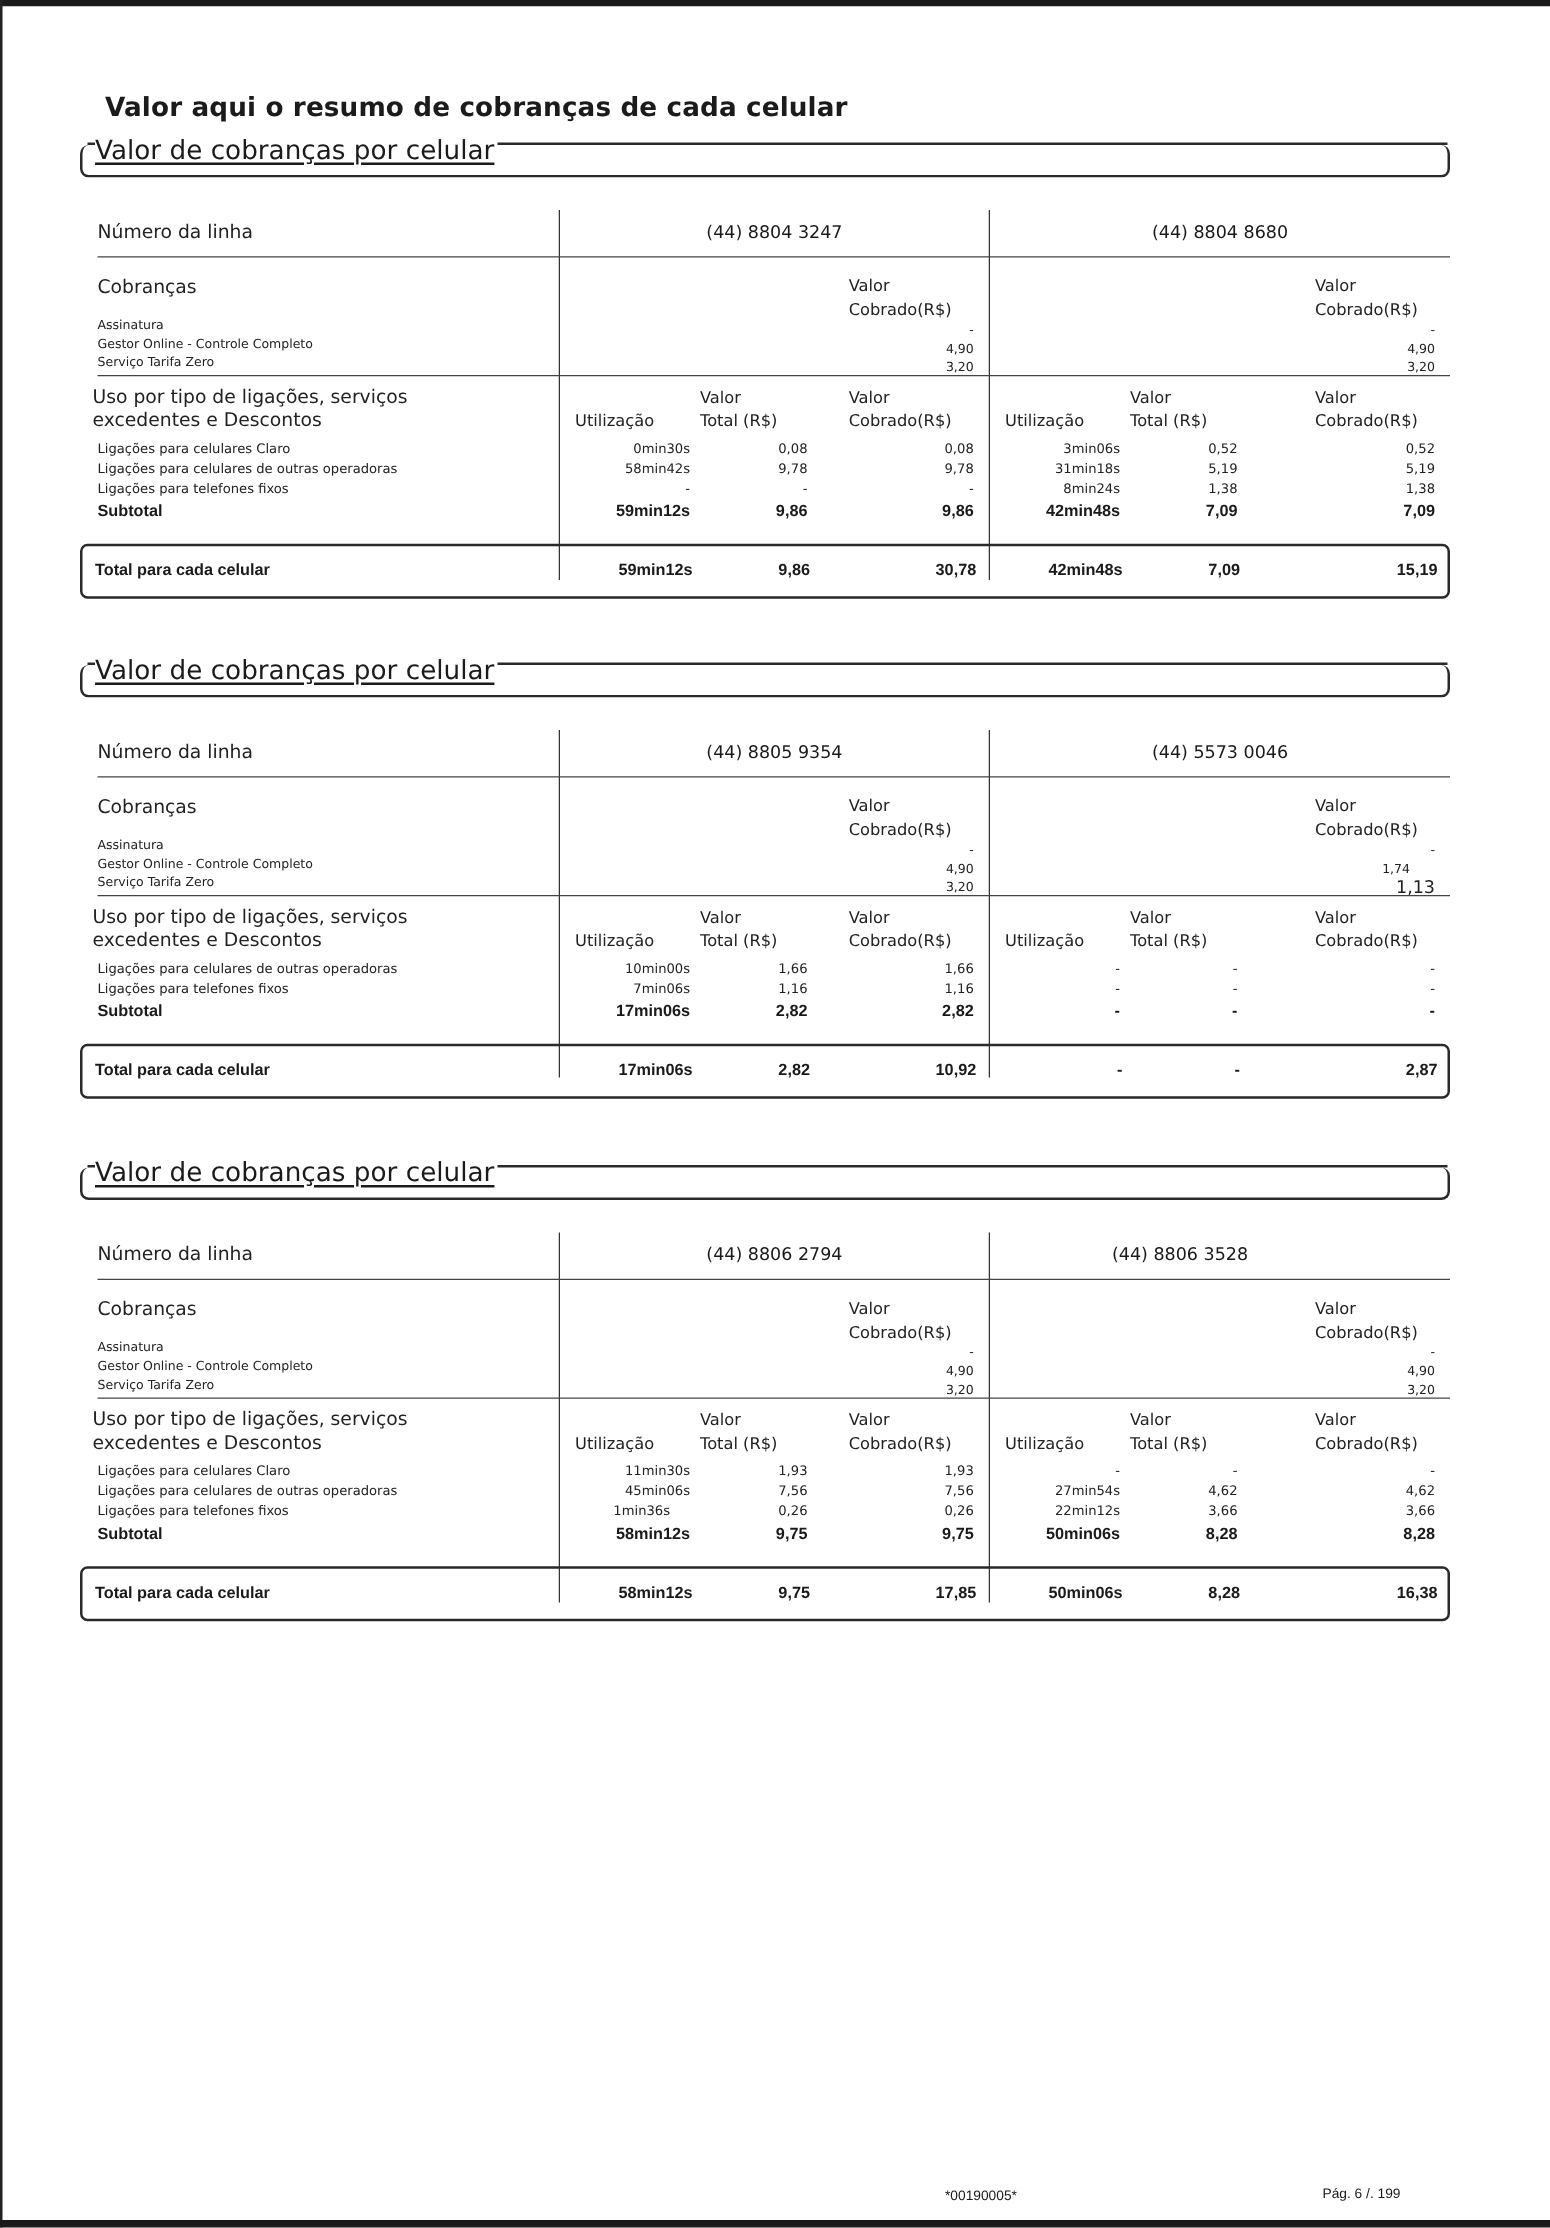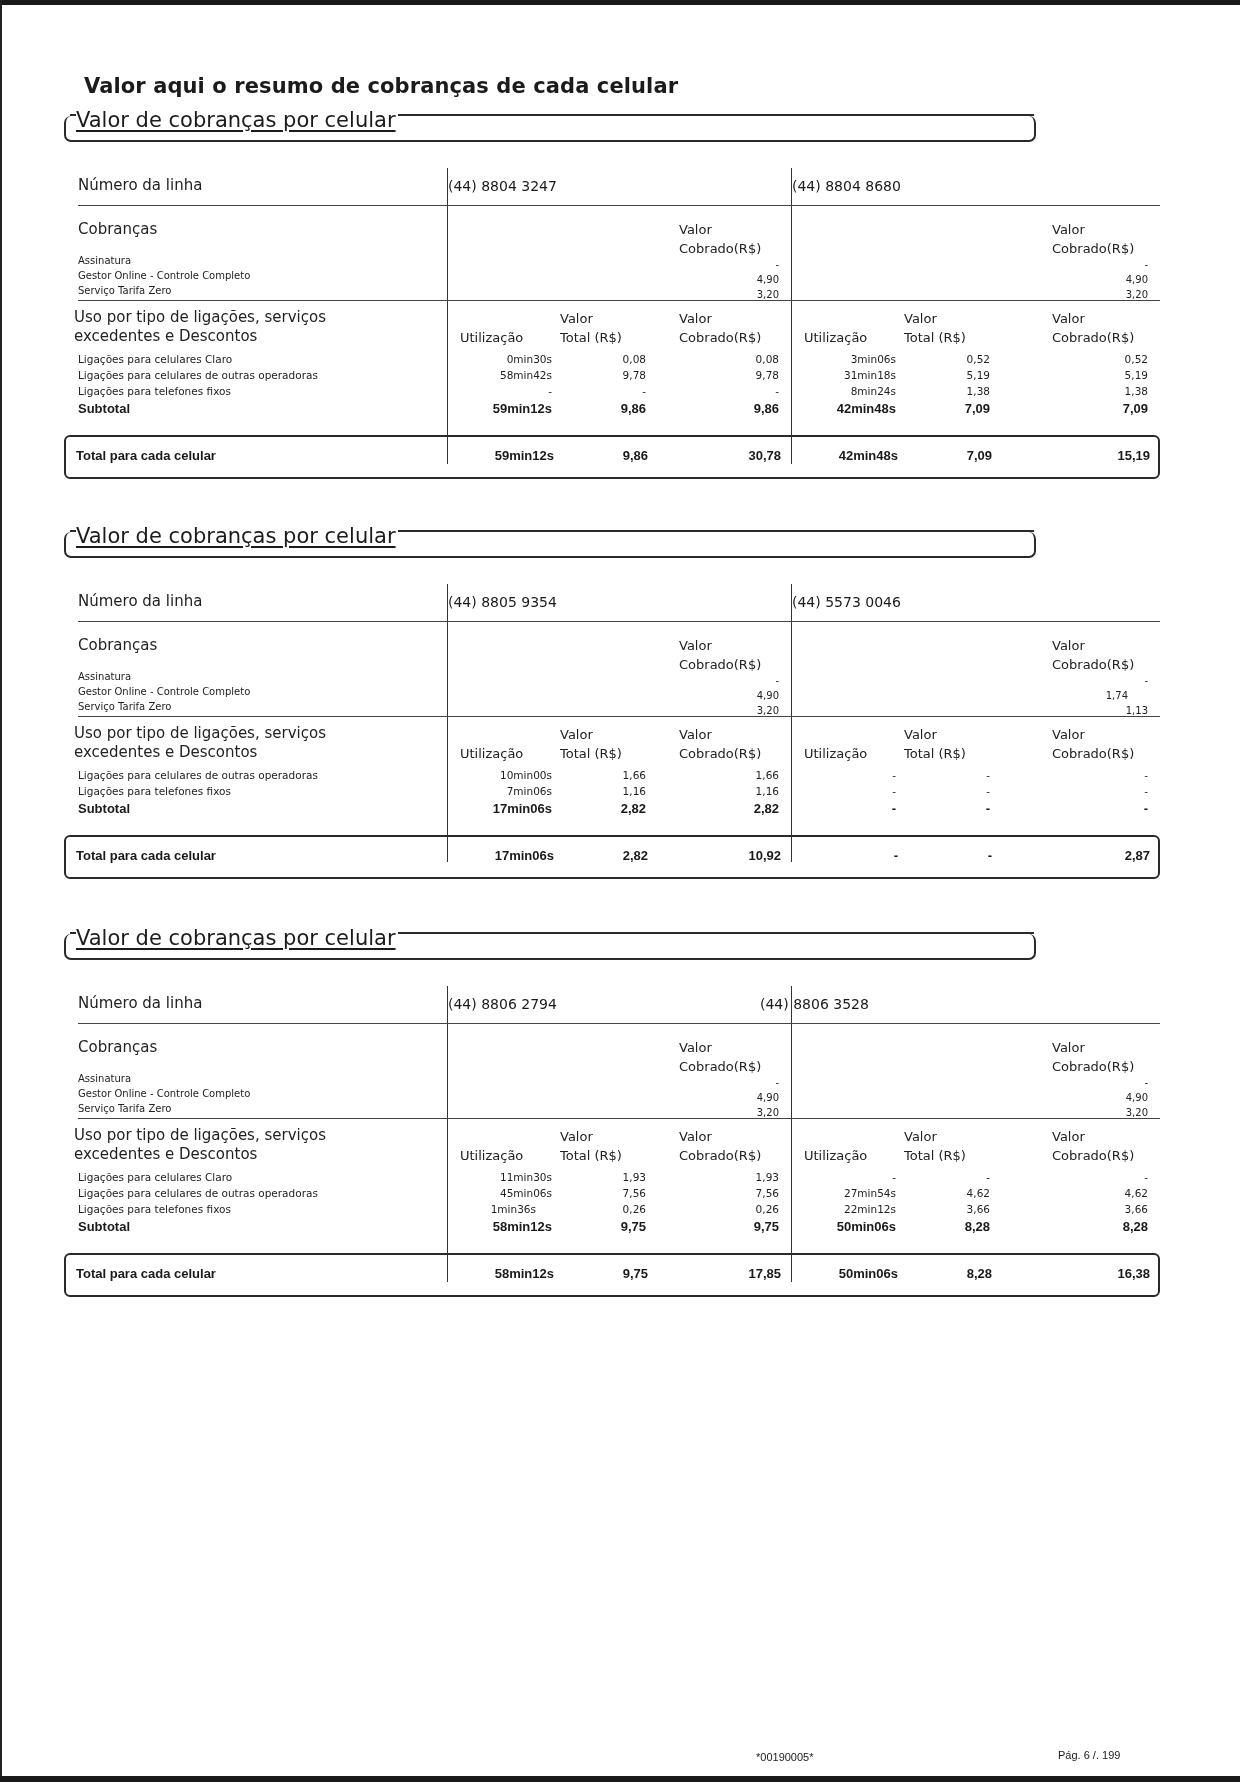--- a/index.html
+++ b/index.html
@@ -9,37 +9,37 @@
   }
   .topbar { position: absolute; left: 0; top: 0; width: 1240px; height: 5px; background: #1a1a1a; }
   .leftedge { position: absolute; left: 0; top: 0; width: 2px; height: 1782px; background: #222; }
   .botbar { position: absolute; left: 0; top: 1776px; width: 1240px; height: 6px; background: #1a1a1a; }
 
   .page-title {
     position: absolute; left: 84px; top: 74px; font-size: 21px; font-weight: bold; letter-spacing: 0.1px;
     font-family: "DejaVu Sans", sans-serif; color: #1b1b1b;
   }
 
-  .section { position: absolute; left: 64px; width: 972px; text-decoration: underline; }
+  .section { position: absolute; left: 64px; width: 1096px; text-decoration: underline; }
   .sec-header {
     position: relative; height: 24px; border: 2px solid #2a2a2a; border-radius: 7px;
     border-top-color: transparent; border-top: none;
   }
   .sec-header .topline { position: absolute; left: 4px; right: 0; top: -2px; height: 2px; background: #2a2a2a; }
   .sec-title {
     position: absolute; left: 10px; top: -8px; font-size: 21px; color: #1b1b1b;
     text-decoration: underline; text-underline-offset: 3px; background: #fff; padding-right: 2px;
   }
   .vline { position: absolute; width: 1px; background: #333; }
   .hline { position: absolute; height: 1px; background: #444; }
 
   .lbl-big { position: absolute; font-size: 15px; color: #222; }
   .lbl-sm { position: absolute; font-size: 10.5px; color: #222; line-height: 17px; }
   .lbl-bold { position: absolute; font-size: 13px; font-weight: bold; font-family: "Liberation Sans", sans-serif; }
-  .phone { position: absolute; font-size: 14px; text-align: left; }
+  .phone { position: absolute; font-size: 14px; text-align: center; }
   .colhead { position: absolute; font-size: 13px; line-height: 19px; color: #222; }
   .num { position: absolute; font-size: 10.5px; text-align: right; line-height: 17px; color: #222; }
   .num-b { position: absolute; font-size: 13px; font-weight: bold; text-align: right; font-family: "Liberation Sans", sans-serif; }
 
   .total-box {
     position: absolute; left: 0; width: 1092px; height: 40px; border: 2px solid #2a2a2a; border-radius: 6px;
   }
 
   .footer-code { position: absolute; left: 756px; top: 1751px; font-size: 11px; font-family: "Liberation Sans", sans-serif; }
   .footer-page { position: absolute; left: 1058px; top: 1749px; font-size: 11px; font-family: "Liberation Sans", sans-serif; }
@@ -207,21 +207,21 @@
       <div class="num-b" style="left:378px; width:110px; top:269px">17min06s</div>
       <div class="num-b" style="left:482px; width:100px; top:269px">2,82</div>
       <div class="num-b" style="left:615px; width:100px; top:269px">2,82</div>
       <div class="phone" style="left:728px; width:368px; top:62px">(44) 5573 0046</div>
       <div class="colhead" style="left:988px; top:104px">
               <div>Valor</div>
               <div>Cobrado(R$)</div>
             </div>
       <div class="num" style="left:728px; width:356px; top:140px; font-size:10px">-</div>
       <div class="num" style="left:708px; width:356px; top:155px; font-size:10px">1,74</div>
-      <div class="num" style="left:728px; width:356px; top:170px; font-size:10px">1,13</div>
+      <div class="num" style="left:728px; width:356px; top:170px; font-size:14px">1,13</div>
       <div class="colhead" style="left:740px; top:212px">Utilização</div>
       <div class="colhead" style="left:840px; top:193px">
               <div>Valor</div>
               <div>Total  (R$)</div>
             </div>
       <div class="colhead" style="left:988px; top:193px">
               <div>Valor</div>
               <div>Cobrado(R$)</div>
             </div>
       <div>

